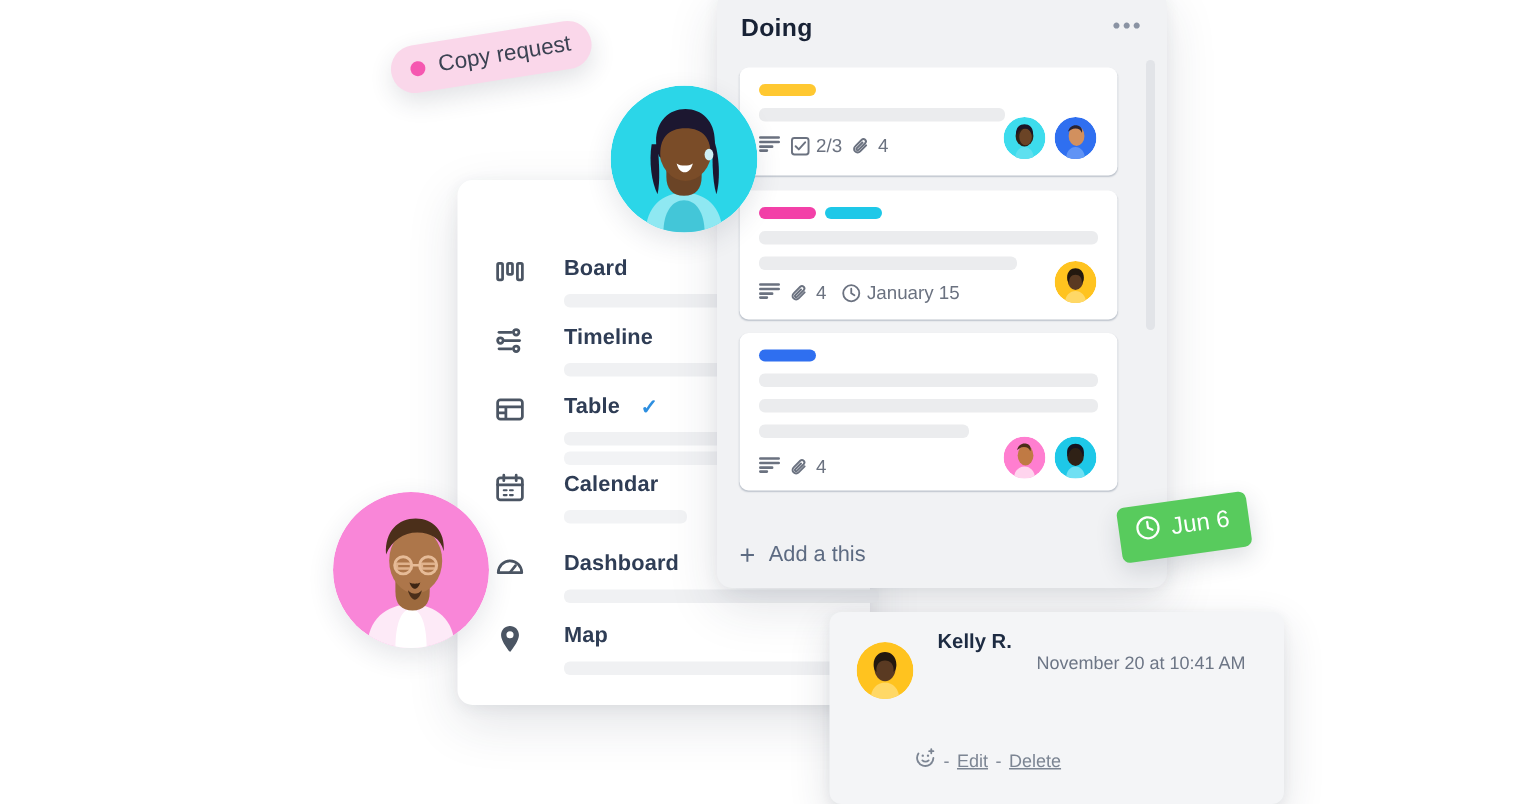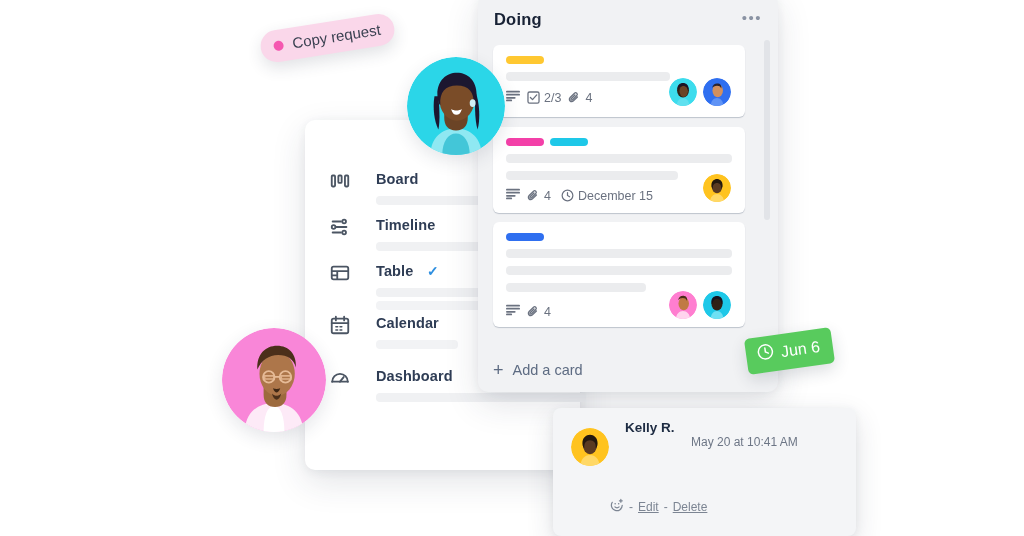--- a/index.html
+++ b/index.html
@@ -94,21 +94,21 @@
     box-shadow: 0 1px 1px rgba(9,30,66,0.22);
   }
   .label-pill {
     position: absolute;
     height: 8px; border-radius: 4px;
   }
   .card-skel { position: absolute; height: 9px; background: #ebecee; border-radius: 4px; }
   .card-foot {
     position: absolute;
     left: 13px;
-    display: flex; align-items: center;
+    display: flex; align-items: flex-start;
     gap: 7px;
     color: #6b7280;
     font-size: 12.5px;
   }
   .foot-group { display: flex; align-items: center; gap: 4px; }
   .mini-av {
     position: absolute;
     width: 28px; height: 28px; border-radius: 50%;
     overflow: hidden;
   }
@@ -270,20 +270,30 @@
           <path d="M3.5 16a8.5 8.5 0 0117 0"></path>
           <path d="M3.5 16h17"></path>
           <path d="M12 16l4-5"></path>
         </svg>
       </span>
       <span class="nav-label">Dashboard</span>
       <span class="nav-check" style="left:140px"></span>
       <span class="nav-skel-a"></span>
     </div>
 
+    <div class="nav-item" style="top:293px">
+      <span class="nav-icon">
+        <svg viewBox="0 0 24 24" fill="currentColor">
+          <path d="M12 2.5c-3.6 0-6.5 2.9-6.5 6.5 0 4.9 6.5 12.5 6.5 12.5s6.5-7.6 6.5-12.5c0-3.6-2.9-6.5-6.5-6.5zm0 9a2.6 2.6 0 110-5.2 2.6 2.6 0 010 5.2z"></path>
+        </svg>
+      </span>
+      <span class="nav-label">Map</span>
+      <span class="nav-check" style="left:90px"></span>
+      <span class="nav-skel-a"></span>
+    </div>
   </div>
 
   <div id="doing-panel" class="abs">
     <div id="doing-title">Doing</div>
     <div id="doing-menu">•••</div>
 
     <div id="scrollbar-track"></div>
 
     <div class="card" style="top:51px; height:72px">
       <span class="label-pill" style="left:13px; top:11px; width:38px; background:#ffc831"></span>
@@ -342,21 +352,21 @@
           <svg width="13" height="13" viewBox="0 0 16 16" fill="none" stroke="#6b7280" stroke-width="1.6" stroke-linecap="round">
             <path d="M11.6 7.3l-4.9 4.9a2.9 2.9 0 11-4.1-4.1l5.4-5.4a1.95 1.95 0 012.8 2.8L5.3 11a.98.98 0 11-1.4-1.4l4.7-4.7"></path>
           </svg>
           <span>4</span>
         </span>
         <span class="foot-group" style="margin-left:3px">
           <svg width="13" height="13" viewBox="0 0 16 16" fill="none" stroke="#6b7280" stroke-width="1.5" stroke-linecap="round">
             <circle cx="8" cy="8" r="6.6"></circle>
               <path d="M8 4.3V8l2.6 1.6"></path>
           </svg>
-          <span>December 15</span>
+          <span>January 15</span>
         </span>
       </div>
       <span class="mini-av" style="right:14px; top:47px">
         <svg viewBox="0 0 40 40">
           <circle cx="20" cy="20" r="20" fill="#ffc31f"></circle>
           <path d="M10 40c0-7 4.5-11.5 10-11.5S30 33 30 40z" fill="#ffd866"></path>
           <ellipse cx="20" cy="18" rx="7.5" ry="9.5" fill="#5a3a22"></ellipse>
           <path d="M12 16c0-6 4-9 8-9s8 3 8 9c0 3-1.5 5-2 5 .5-5-2-8-6-8s-6.5 3-6 8c-.5 0-2-2-2-5z" fill="#23180f"></path>
         </svg>
       </span>
@@ -393,35 +403,35 @@
           <circle cx="20" cy="20" r="20" fill="#1ec8e8"></circle>
           <path d="M11 40c0-7 4-11.5 9-11.5S29 33 29 40z" fill="#6fe0f3"></path>
           <ellipse cx="20" cy="18" rx="8" ry="10" fill="#2f2116"></ellipse>
           <path d="M12 15c0-5 3.5-8 8-8s8 3 8 8c0 3-1 4-1 4s-1-8-7-8-7 8-7 8-1-1-1-4z" fill="#15121f"></path>
         </svg>
       </span>
     </div>
 
     <div id="add-card">
       <span class="plus">+</span>
-      <span>Add a card</span>
+      <span>Add a this</span>
     </div>
   </div>
 
   <div id="comment-card" class="abs">
     <span class="big-av" style="left:18px; top:20px; width:38px; height:38px; box-shadow:none">
       <svg viewBox="0 0 40 40">
         <circle cx="20" cy="20" r="20" fill="#ffc31f"></circle>
         <path d="M10 40c0-7 4.5-11.5 10-11.5S30 33 30 40z" fill="#ffd866"></path>
         <ellipse cx="20" cy="18" rx="7.5" ry="9.5" fill="#5a3a22"></ellipse>
         <path d="M12 16c0-6 4-9 8-9s8 3 8 9c0 3-1.5 5-2 5 .5-5-2-8-6-8s-6.5 3-6 8c-.5 0-2-2-2-5z" fill="#23180f"></path>
       </svg>
     </span>
     <div id="comment-author">Kelly R.</div>
-    <div id="comment-time">May 20 at 10:41 AM</div>
+    <div id="comment-time">November 20 at 10:41 AM</div>
     <div id="comment-actions">
       <span>
         <svg width="14" height="14" viewBox="0 0 16 16" fill="none" stroke="#7c8593" stroke-width="1.4" stroke-linecap="round">
           <path d="M14 8.4A6.2 6.2 0 112.6 4.9"></path>
           <circle cx="5.9" cy="6.6" r=".9" fill="#7c8593" stroke="none"></circle>
           <circle cx="9.9" cy="6.6" r=".9" fill="#7c8593" stroke="none"></circle>
           <path d="M5.6 10.2c1.3 1.3 3.5 1.3 4.8 0"></path>
           <path d="M12.4 1.6v3.2M10.8 3.2H14"></path>
         </svg>
       </span>

